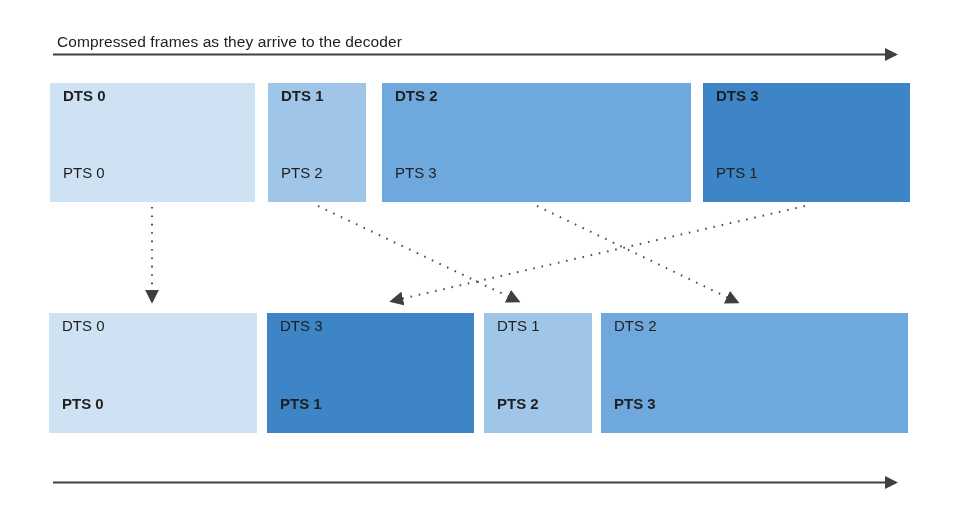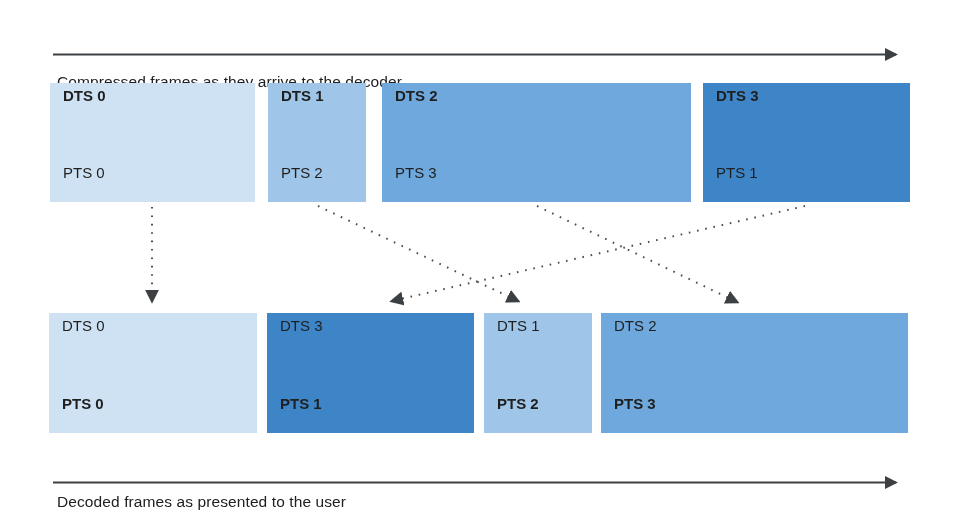--- a/index.html
+++ b/index.html
@@ -16,21 +16,20 @@
     overflow: hidden;
   }
   .caption {
     position: absolute;
     left: 57px;
     font-size: 15.5px;
     line-height: 18px;
     color: #212121;
     letter-spacing: 0.1px;
     white-space: nowrap;
-    margin-top: 40px;
   }
   .caption.top { top: 33px; }
   .caption.bottom { top: 453px; }
 
   .frame-box {
     position: absolute;
     box-sizing: border-box;
     display: flex;
     flex-direction: column;
     justify-content: space-between;
@@ -95,21 +94,20 @@
   </div>
   <div class="frame-box b3" style="background: rgb(159, 197, 232);">
     <span class="lbl">DTS 1</span>
     <span class="lbl b">PTS 2</span>
   </div>
   <div class="frame-box b4" style="background: rgb(111, 168, 220);">
     <span class="lbl">DTS 2</span>
     <span class="lbl b">PTS 3</span>
   </div>
 
-  <div class="caption bottom">Decoded frames as presented to the user</div>
 
   <svg class="overlay" width="963" height="523" viewBox="0 0 963 523" xmlns="http://www.w3.org/2000/svg">
     <defs>
       <marker id="solidHead" viewBox="0 0 10 10" refX="8.5" refY="5" markerWidth="6.5" markerHeight="6.5" orient="auto-start-reverse">
         <path d="M0,0 L10,5 L0,10 z" fill="#3c4043"></path>
       </marker>
       <marker id="dotHead" viewBox="0 0 10 10" refX="8" refY="5" markerWidth="7" markerHeight="7" orient="auto-start-reverse">
         <path d="M0,0 L10,5 L0,10 z" fill="#3c4043"></path>
       </marker>
     </defs>

